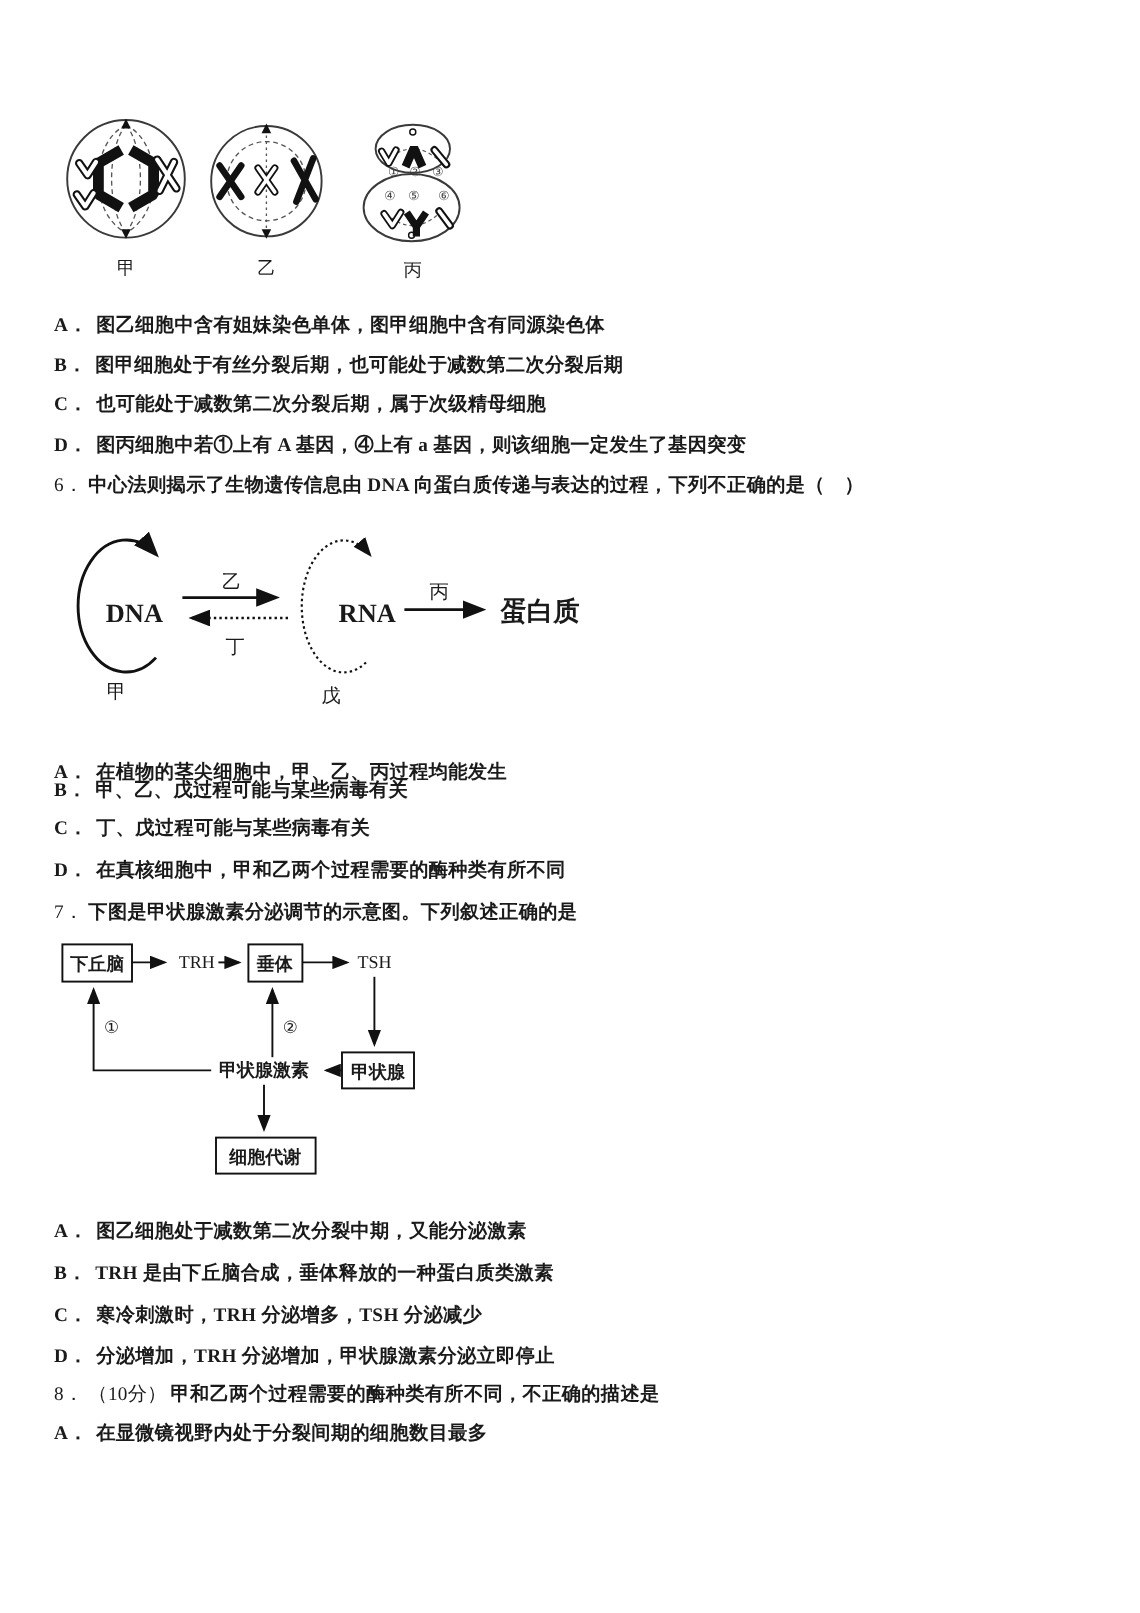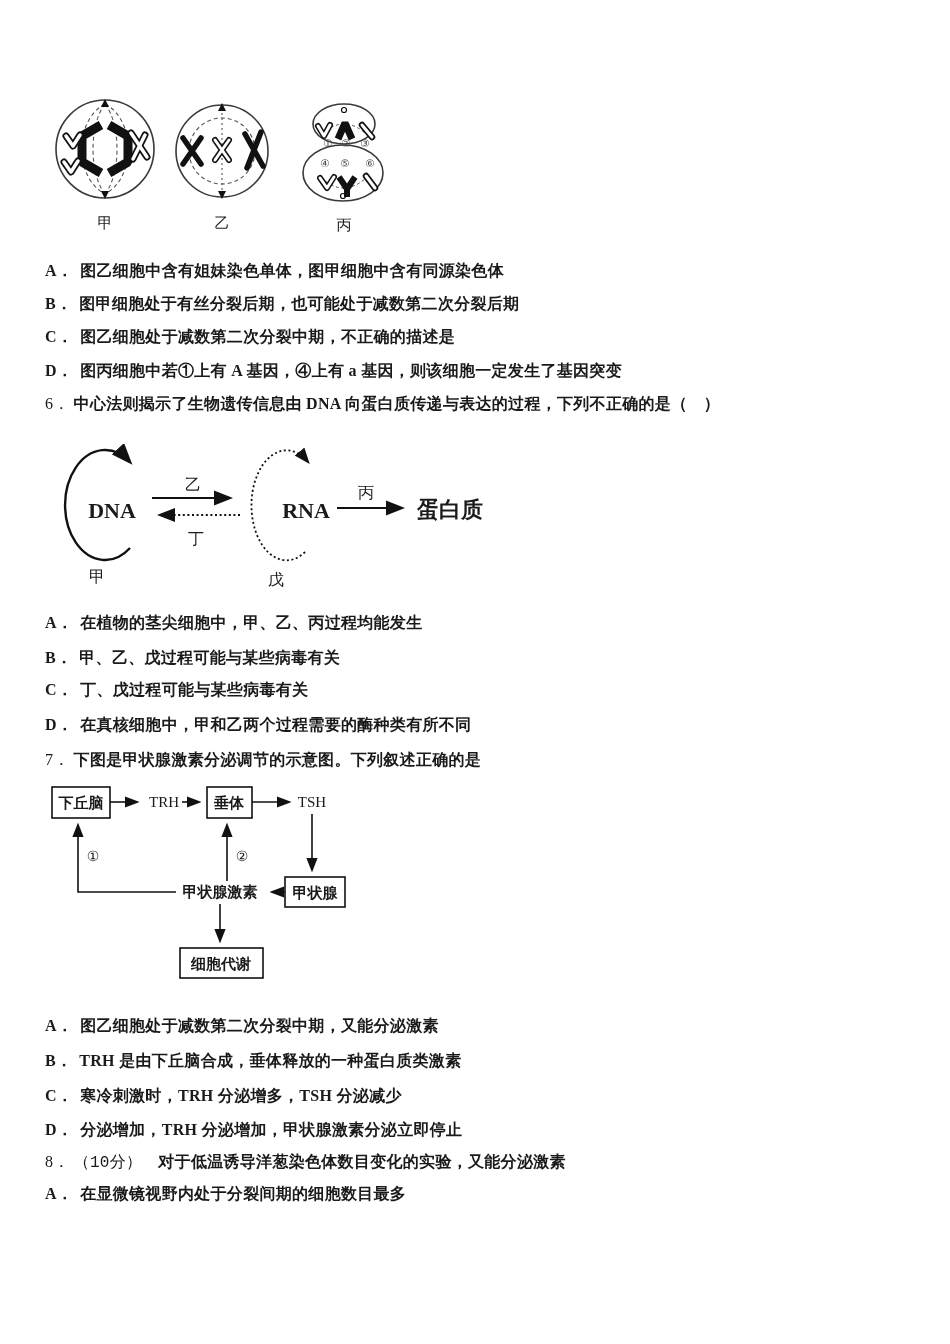--- a/index.html
+++ b/index.html
@@ -1,21 +1,21 @@
 <!DOCTYPE html>
 <html><head>
 <meta charset="utf-8">
 <style>
   html,body{margin:0;padding:0;background:#ffffff;}
   .page{position:relative;width:950px;height:1344px;background:#ffffff;overflow:hidden;
         font-family:"Liberation Serif","DejaVu Serif",serif;color:#1a1a1a;}
   .line{position:absolute;left:45px;font-size:16px;font-weight:bold;white-space:nowrap;letter-spacing:0.3px;}
   .line .lbl{display:inline-block;margin-right:7px;}
   .line .num{display:inline-block;margin-right:4px;font-weight:normal;}
-  .line .pts{font-weight:normal;margin-right:16px;font-family:Liberation Mono, monospace;}
+  .line .pts{font-weight:normal;margin-right:3px;}
   svg{position:absolute;overflow:visible;}
   svg text{font-family:"Liberation Serif","DejaVu Serif",serif;fill:#1a1a1a;}
   .fig-lab{font-size:15px;}
   .big-lab{font-size:22px;font-weight:bold;}
   .mid-lab{font-size:16px;}
   .box-lab{font-size:15px;font-weight:bold;}
   .sm-lab{font-size:15px;}
   .circ-num{font-size:14px;}
   .chr-num{font-size:10.5px;fill:#444;}
   .outline{fill:none;stroke:#111;stroke-linecap:round;stroke-linejoin:round;}
@@ -82,21 +82,21 @@
       <text class="chr-num" x="335" y="69" text-anchor="middle">③</text>
       <text class="chr-num" x="295" y="89" text-anchor="middle">④</text>
       <text class="chr-num" x="315" y="89" text-anchor="middle">⑤</text>
       <text class="chr-num" x="340" y="89" text-anchor="middle">⑥</text>
       <text class="fig-lab" x="314" y="152" text-anchor="middle">丙</text>
     </g>
   </svg>
 
   <div class="line" style="top:261px"><span class="lbl">A．</span><span>图乙细胞中含有姐妹染色单体，图甲细胞中含有同源染色体</span></div>
   <div class="line" style="top:294px"><span class="lbl">B．</span><span>图甲细胞处于有丝分裂后期，也可能处于减数第二次分裂后期</span></div>
-  <div class="line" style="top:327px"><span class="lbl">C．</span><span>图乙细胞处于减数第二次分裂中期，不正确的描述是</span></div>
+  <div class="line" style="top:327px"><span class="lbl">C．</span><span>也可能处于减数第二次分裂后期，属于次级精母细胞</span></div>
   <div class="line" style="top:361px"><span class="lbl">D．</span><span>图丙细胞中若①上有 A 基因，④上有 a 基因，则该细胞一定发生了基因突变</span></div>
 
   <div class="line" style="top:394px"><span class="num">6．</span><span>中心法则揭示了生物遗传信息由 DNA 向蛋白质传递与表达的过程，下列不正确的是（　）</span></div>
 
   <svg style="left:40px;top:440px" width="530" height="160" viewBox="0 0 530 160">
     <defs>
       <marker id="ah2" markerWidth="9" markerHeight="7" refX="7.5" refY="3.5" orient="auto">
         <path d="M0,0 L9,3.5 L0,7 Z" fill="#111"></path>
       </marker>
     </defs>
@@ -113,21 +113,21 @@
 
     <path d="M265,112 A35,55 0 1 1 268,22" fill="none" stroke="#111" stroke-width="1.8" stroke-dasharray="2,2.6" marker-end="url(#ah2)"></path>
     <text class="big-lab" x="266" y="78" text-anchor="middle">RNA</text>
     <text class="mid-lab" x="236" y="145" text-anchor="middle">戊</text>
 
     <line x1="297" y1="68" x2="362" y2="68" stroke="#111" stroke-width="2.2" marker-end="url(#ah2)"></line>
     <text class="mid-lab" x="326" y="58" text-anchor="middle">丙</text>
     <text class="big-lab" x="410" y="77" text-anchor="middle">蛋白质</text>
   </svg>
 
-  <div class="line" style="top:613px"><span class="lbl">A．</span><span>在植物的茎尖细胞中，甲、乙、丙过程均能发生</span></div>
+  <div class="line" style="top:633px"><span class="lbl">A．</span><span>在植物的茎尖细胞中，甲、乙、丙过程均能发生</span></div>
   <div class="line" style="top:648px"><span class="lbl">B．</span><span>甲、乙、戊过程可能与某些病毒有关</span></div>
   <div class="line" style="top:680px"><span class="lbl">C．</span><span>丁、戊过程可能与某些病毒有关</span></div>
   <div class="line" style="top:715px"><span class="lbl">D．</span><span>在真核细胞中，甲和乙两个过程需要的酶种类有所不同</span></div>
 
   <div class="line" style="top:750px"><span class="num">7．</span><span>下图是甲状腺激素分泌调节的示意图。下列叙述正确的是</span></div>
 
   <svg style="left:40px;top:780px" width="360" height="210" viewBox="0 0 360 210">
     <defs>
       <marker id="ah3" markerWidth="9" markerHeight="7" refX="7.5" refY="3.5" orient="auto">
         <path d="M0,0 L9,3.5 L0,7 Z" fill="#111"></path>
@@ -157,17 +157,17 @@
     <line x1="180" y1="124" x2="180" y2="161" stroke="#111" stroke-width="1.6" marker-end="url(#ah3)"></line>
     <rect x="140" y="168" width="83" height="30" fill="none" stroke="#111" stroke-width="1.6"></rect>
     <text class="box-lab" x="181" y="189" text-anchor="middle">细胞代谢</text>
   </svg>
 
   <div class="line" style="top:1016px"><span class="lbl">A．</span><span>图乙细胞处于减数第二次分裂中期，又能分泌激素</span></div>
   <div class="line" style="top:1051px"><span class="lbl">B．</span><span>TRH 是由下丘脑合成，垂体释放的一种蛋白质类激素</span></div>
   <div class="line" style="top:1086px"><span class="lbl">C．</span><span>寒冷刺激时，TRH 分泌增多，TSH 分泌减少</span></div>
   <div class="line" style="top:1120px"><span class="lbl">D．</span><span>分泌增加，TRH 分泌增加，甲状腺激素分泌立即停止</span></div>
 
-  <div class="line" style="top:1152px"><span class="num">8．</span><span class="pts">（10分）</span><span>对于低温诱导洋葱染色体数目变化的实验，又能分泌激素</span></div>
+  <div class="line" style="top:1152px"><span class="num">8．</span><span class="pts">（10分）</span><span>甲和乙两个过程需要的酶种类有所不同，不正确的描述是</span></div>
 
   <div class="line" style="top:1184px"><span class="lbl">A．</span><span>在显微镜视野内处于分裂间期的细胞数目最多</span></div>
 
 </div>
 
 </body></html>

